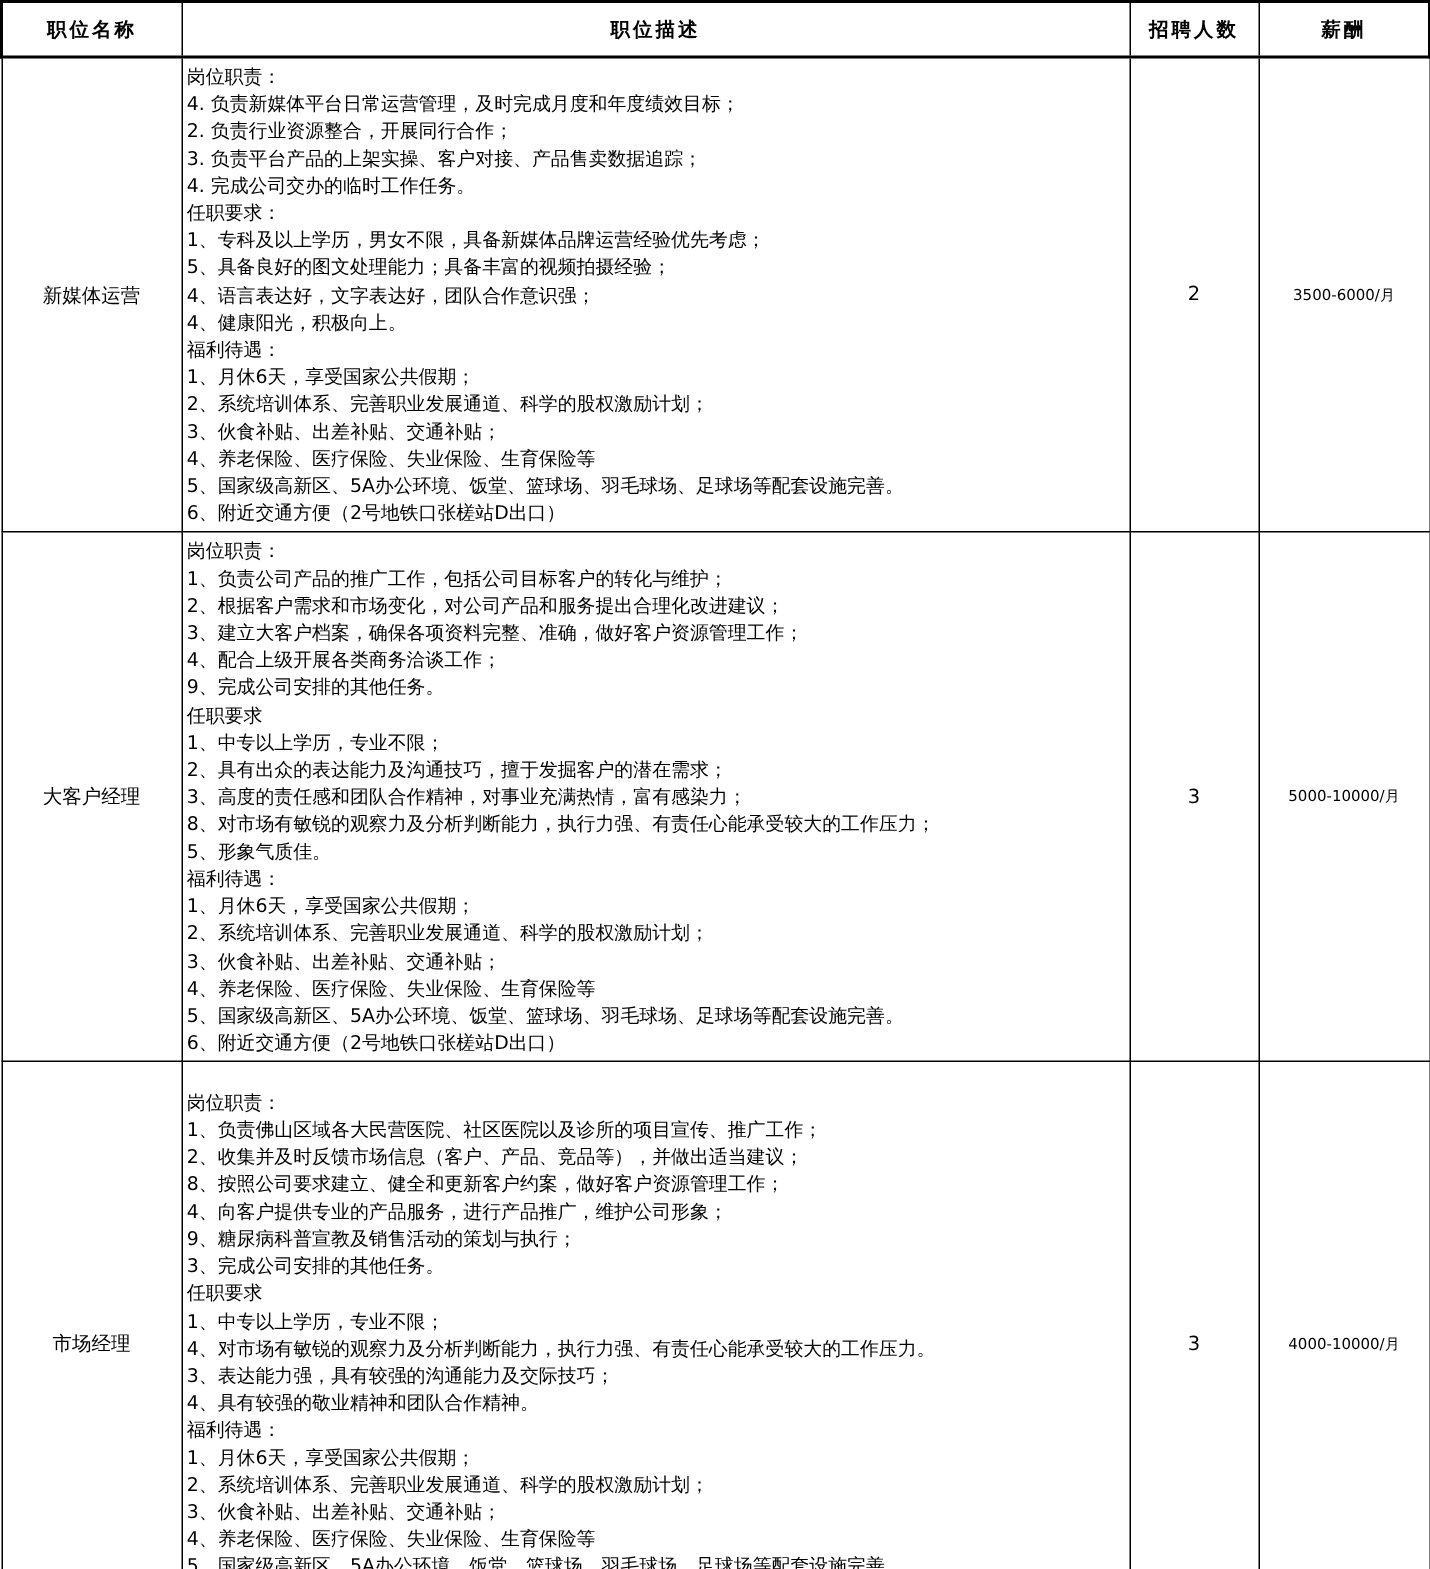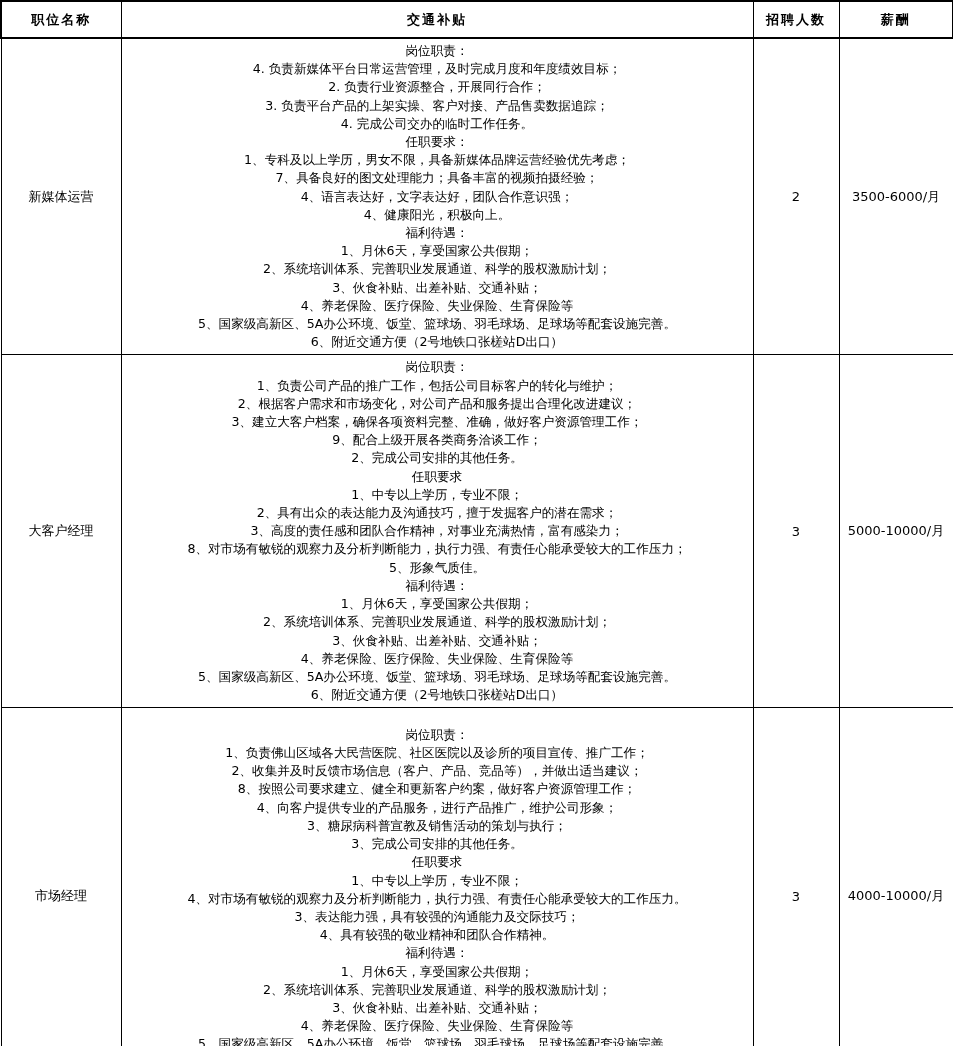--- a/index.html
+++ b/index.html
@@ -25,23 +25,23 @@
     letter-spacing: 2px;
   }
   col.c-name { width: 120px; }
   col.c-desc { width: 632px; }
   col.c-count { width: 86px; }
   col.c-pay { width: 114px; }
   td.name, td.count, td.pay {
     text-align: center;
     font-size: 13px;
   }
-  td.pay { font-size: 13px; }
+  td.pay { font-size: 10px; }
   td.desc {
-    text-align: center;
+    text-align: left;
     vertical-align: top;
     padding-left: 3px;
     font-size: 12.6px;
     line-height: 18.2px;
     margin-left: 28px;
   }
   td.desc.offset { padding-top: 8px; }
   td.first-col { border-left: 2px solid #000; margin-left: 33px; }
   td.last-col { border-right: 2px solid #000; }
   tr.r1 td { height: 305px; }
@@ -56,36 +56,36 @@
 <table class="jobs">
   <colgroup>
     <col class="c-name">
       <col class="c-desc">
       <col class="c-count">
       <col class="c-pay">
   </colgroup>
   <tbody>
       <tr class="head">
     <th class="first-col" style="border-left:2px solid #000">职位名称</th>
-    <th>交通补贴</th>
+    <th>职位描述</th>
     <th>招聘人数</th>
     <th style="border-right:2px solid #000">薪酬</th>
   </tr>
 
   <tr class="r1">
     <td class="name first-col">新媒体运营</td>
     <td class="desc">
       <span class="section">岗位职责：</span>
       <span class="line">4. 负责新媒体平台日常运营管理，及时完成月度和年度绩效目标；</span>
       <span class="line">2. 负责行业资源整合，开展同行合作；</span>
       <span class="line">3. 负责平台产品的上架实操、客户对接、产品售卖数据追踪；</span>
       <span class="line">4. 完成公司交办的临时工作任务。</span>
       <span class="section">任职要求：</span>
       <span class="line">1、专科及以上学历，男女不限，具备新媒体品牌运营经验优先考虑；</span>
-      <span class="line">7、具备良好的图文处理能力；具备丰富的视频拍摄经验；</span>
+      <span class="line">5、具备良好的图文处理能力；具备丰富的视频拍摄经验；</span>
       <span class="line">4、语言表达好，文字表达好，团队合作意识强；</span>
       <span class="line">4、健康阳光，积极向上。</span>
       <span class="section">福利待遇：</span>
       <span class="line">1、月休6天，享受国家公共假期；</span>
       <span class="line">2、系统培训体系、完善职业发展通道、科学的股权激励计划；</span>
       <span class="line">3、伙食补贴、出差补贴、交通补贴；</span>
       <span class="line">4、养老保险、医疗保险、失业保险、生育保险等</span>
       <span class="line">5、国家级高新区、5A办公环境、饭堂、篮球场、羽毛球场、足球场等配套设施完善。</span>
       <span class="line">6、附近交通方便（2号地铁口张槎站D出口）</span>
     </td>
@@ -93,22 +93,22 @@
     <td class="pay last-col">3500-6000/月</td>
   </tr>
 
   <tr class="r2">
     <td class="name first-col">大客户经理</td>
     <td class="desc">
       <span class="section">岗位职责：</span>
       <span class="line">1、负责公司产品的推广工作，包括公司目标客户的转化与维护；</span>
       <span class="line">2、根据客户需求和市场变化，对公司产品和服务提出合理化改进建议；</span>
       <span class="line">3、建立大客户档案，确保各项资料完整、准确，做好客户资源管理工作；</span>
-      <span class="line">9、配合上级开展各类商务洽谈工作；</span>
-      <span class="line">2、完成公司安排的其他任务。</span>
+      <span class="line">4、配合上级开展各类商务洽谈工作；</span>
+      <span class="line">9、完成公司安排的其他任务。</span>
       <span class="section">任职要求</span>
       <span class="line">1、中专以上学历，专业不限；</span>
       <span class="line">2、具有出众的表达能力及沟通技巧，擅于发掘客户的潜在需求；</span>
       <span class="line">3、高度的责任感和团队合作精神，对事业充满热情，富有感染力；</span>
       <span class="line">8、对市场有敏锐的观察力及分析判断能力，执行力强、有责任心能承受较大的工作压力；</span>
       <span class="line">5、形象气质佳。</span>
       <span class="section">福利待遇：</span>
       <span class="line">1、月休6天，享受国家公共假期；</span>
       <span class="line">2、系统培训体系、完善职业发展通道、科学的股权激励计划；</span>
       <span class="line">3、伙食补贴、出差补贴、交通补贴；</span>
@@ -121,21 +121,21 @@
   </tr>
 
   <tr class="r3">
     <td class="name first-col">市场经理</td>
     <td class="desc offset">
       <span class="section">岗位职责：</span>
       <span class="line">1、负责佛山区域各大民营医院、社区医院以及诊所的项目宣传、推广工作；</span>
       <span class="line">2、收集并及时反馈市场信息（客户、产品、竞品等），并做出适当建议；</span>
       <span class="line">8、按照公司要求建立、健全和更新客户约案，做好客户资源管理工作；</span>
       <span class="line">4、向客户提供专业的产品服务，进行产品推广，维护公司形象；</span>
-      <span class="line">3、糖尿病科普宣教及销售活动的策划与执行；</span>
+      <span class="line">9、糖尿病科普宣教及销售活动的策划与执行；</span>
       <span class="line">3、完成公司安排的其他任务。</span>
       <span class="section">任职要求</span>
       <span class="line">1、中专以上学历，专业不限；</span>
       <span class="line">4、对市场有敏锐的观察力及分析判断能力，执行力强、有责任心能承受较大的工作压力。</span>
       <span class="line">3、表达能力强，具有较强的沟通能力及交际技巧；</span>
       <span class="line">4、具有较强的敬业精神和团队合作精神。</span>
       <span class="section">福利待遇：</span>
       <span class="line">1、月休6天，享受国家公共假期；</span>
       <span class="line">2、系统培训体系、完善职业发展通道、科学的股权激励计划；</span>
       <span class="line">3、伙食补贴、出差补贴、交通补贴；</span>

